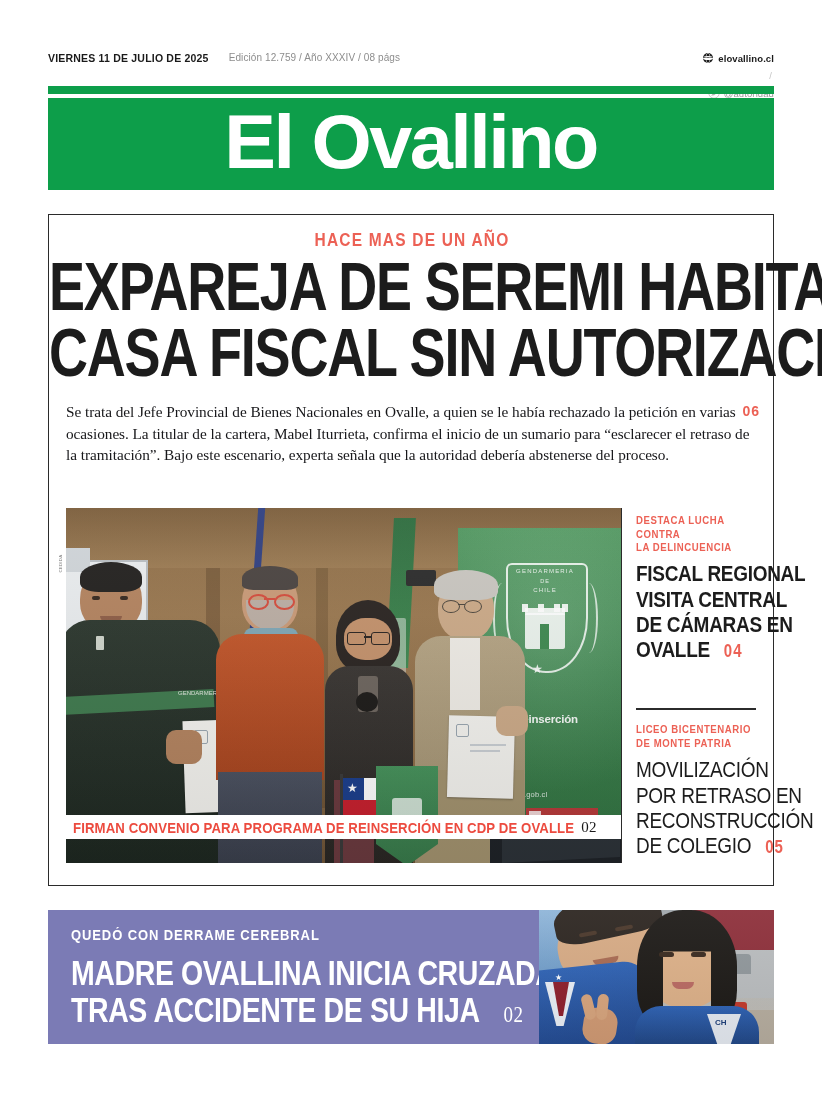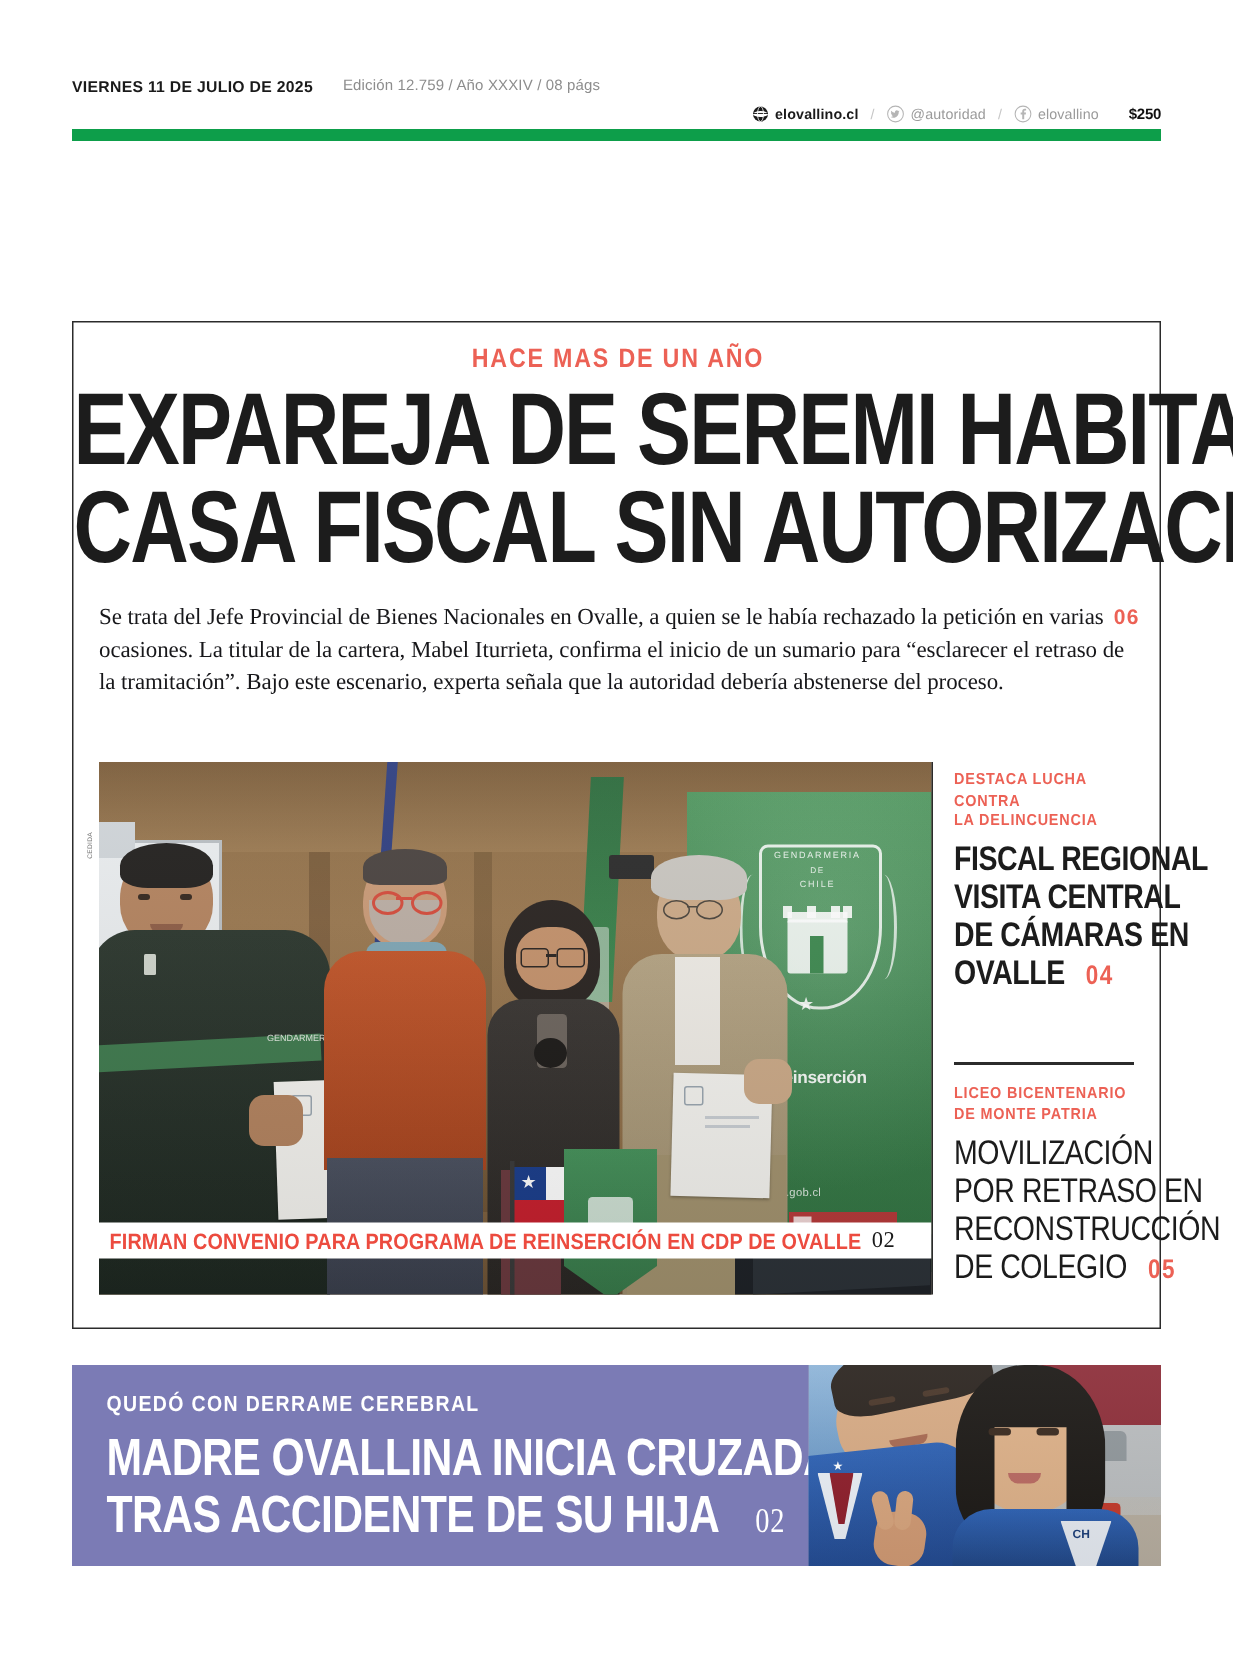--- a/index.html
+++ b/index.html
@@ -22,21 +22,21 @@
     display:flex;white-space:nowrap;
   }
   .dateline{
     font-size:10.5px;font-weight:bold;color:#1a1a1a;letter-spacing:.2px;
   }
   .edition{
     font-size:10px;color:#8d8d8d;margin-left:20px;letter-spacing:.1px;
   }
   .topbar-right{
     position:absolute;right:48px;top:0;height:30px;
-    display:flex;align-items:flex-end;gap:6px;white-space:nowrap;
+    display:flex;align-items:flex-end;gap:6px;white-space:nowrap;flex-direction:column;
   }
   .soc{display:flex;align-items:center;gap:4px;}
   .soc-ico{display:inline-flex;width:12px;height:12px;align-items:center;justify-content:center;}
   .soc-ico svg{display:block;}
   .soc-txt{font-size:9.5px;color:#9a9a9a;letter-spacing:.1px;}
   .soc-txt.strong{color:#1a1a1a;font-weight:bold;}
   .sep{font-size:9.5px;color:#c6c6c6;margin:0 2px;}
   .price{font-size:10px;font-weight:bold;color:#111;margin-left:14px;letter-spacing:-.2px;}
 
   
@@ -203,20 +203,23 @@
               <path d="M13.6 19v-6.4h2.1l.32-2.5H13.6V8.5c0-.72.2-1.21 1.24-1.21h1.33V5.06c-.23-.03-1.02-.1-1.94-.1-1.92 0-3.24 1.17-3.24 3.33v1.86H8.9v2.5h2.09V19h2.61z" fill="#b5b5b5"></path>
             </svg>
         </span>
         <span class="soc-txt">elovallino</span>
       </span>
       <span class="price">$250</span>
     </div>
   </div>
 
   <div class="greenbar"></div>
+  <div class="masthead">
+    <div class="masthead-title">El Ovallino</div>
+  </div>
 
   <div class="mainbox">
 
     <div class="kicker-top">HACE MAS DE UN AÑO</div>
 
     <div class="lead-hl">
       <span class="l">EXPAREJA DE SEREMI HABITA</span>
       <span class="l">CASA FISCAL SIN AUTORIZACIÓN</span>
     </div>
 

